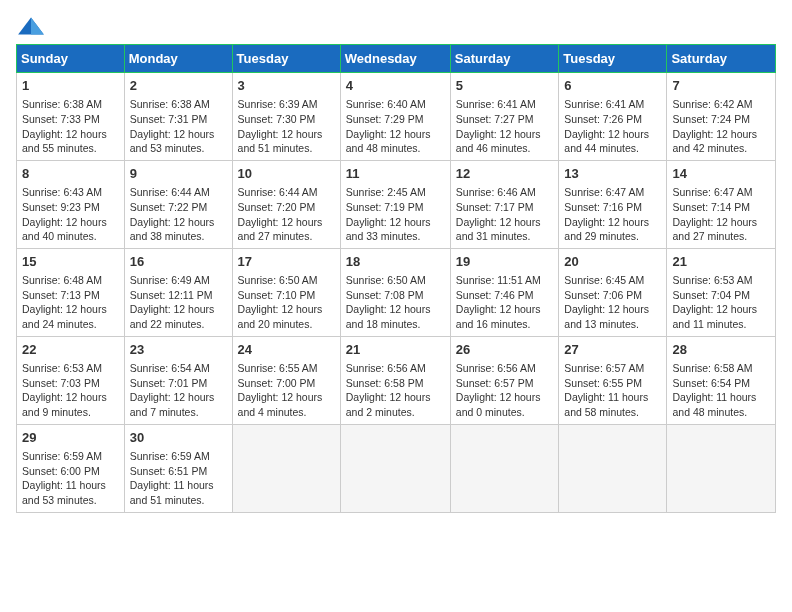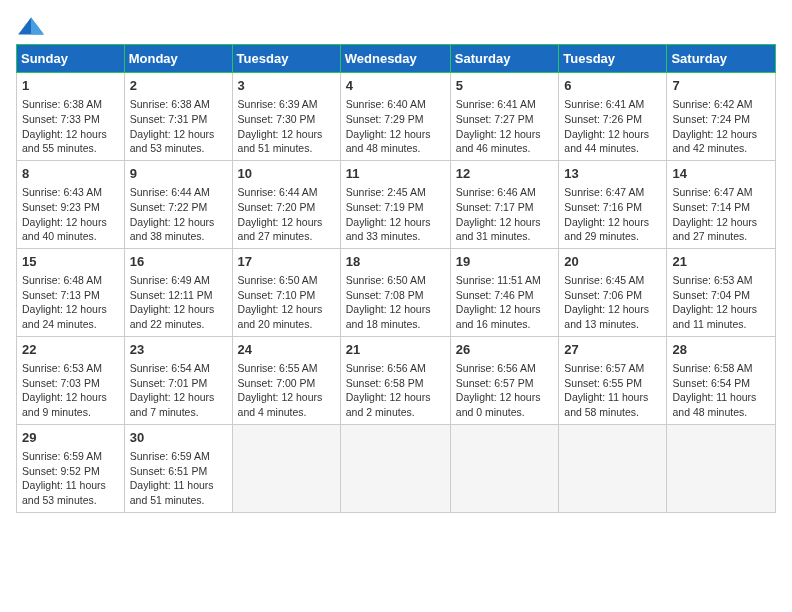--- a/index.html
+++ b/index.html
@@ -331,21 +331,21 @@
           <div class="day-text">Sunrise: 6:58 AM</div>
           <div class="day-text">Sunset: 6:54 PM</div>
           <div class="day-text">Daylight: 11 hours</div>
           <div class="day-text">and 48 minutes.</div>
         </td>
       </tr>
       <tr>
         <td>
           <span class="day-number">29</span>
           <div class="day-text">Sunrise: 6:59 AM</div>
-          <div class="day-text">Sunset: 9:52 PM</div>
+          <div class="day-text">Sunset: 6:00 PM</div>
           <div class="day-text">Daylight: 11 hours</div>
           <div class="day-text">and 53 minutes.</div>
         </td>
         <td>
           <span class="day-number">30</span>
           <div class="day-text">Sunrise: 6:59 AM</div>
           <div class="day-text">Sunset: 6:51 PM</div>
           <div class="day-text">Daylight: 11 hours</div>
           <div class="day-text">and 51 minutes.</div>
         </td>

